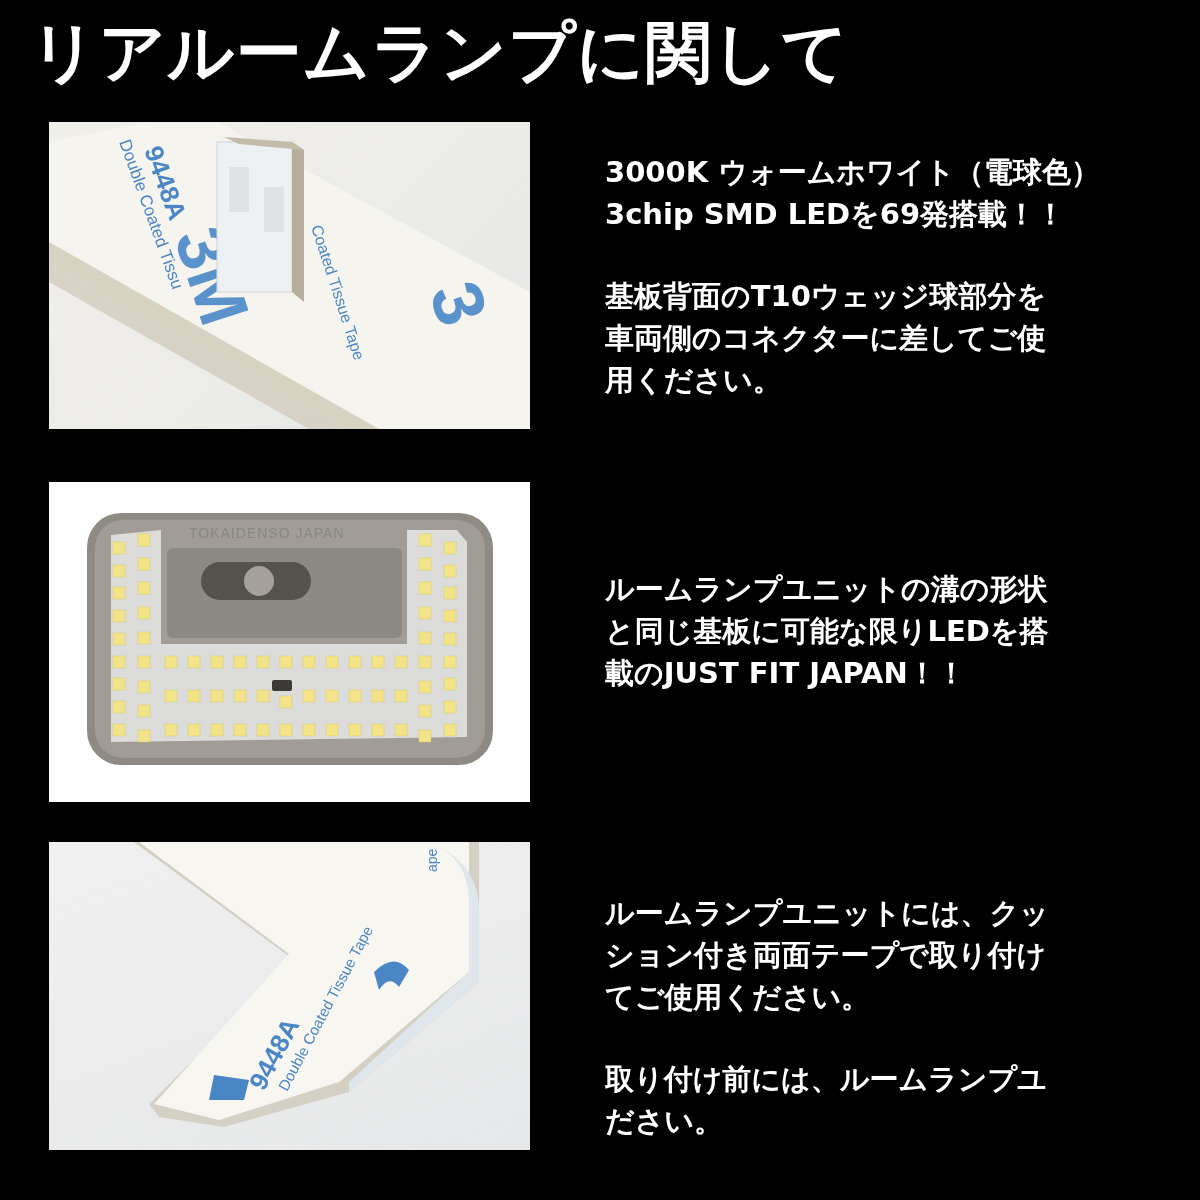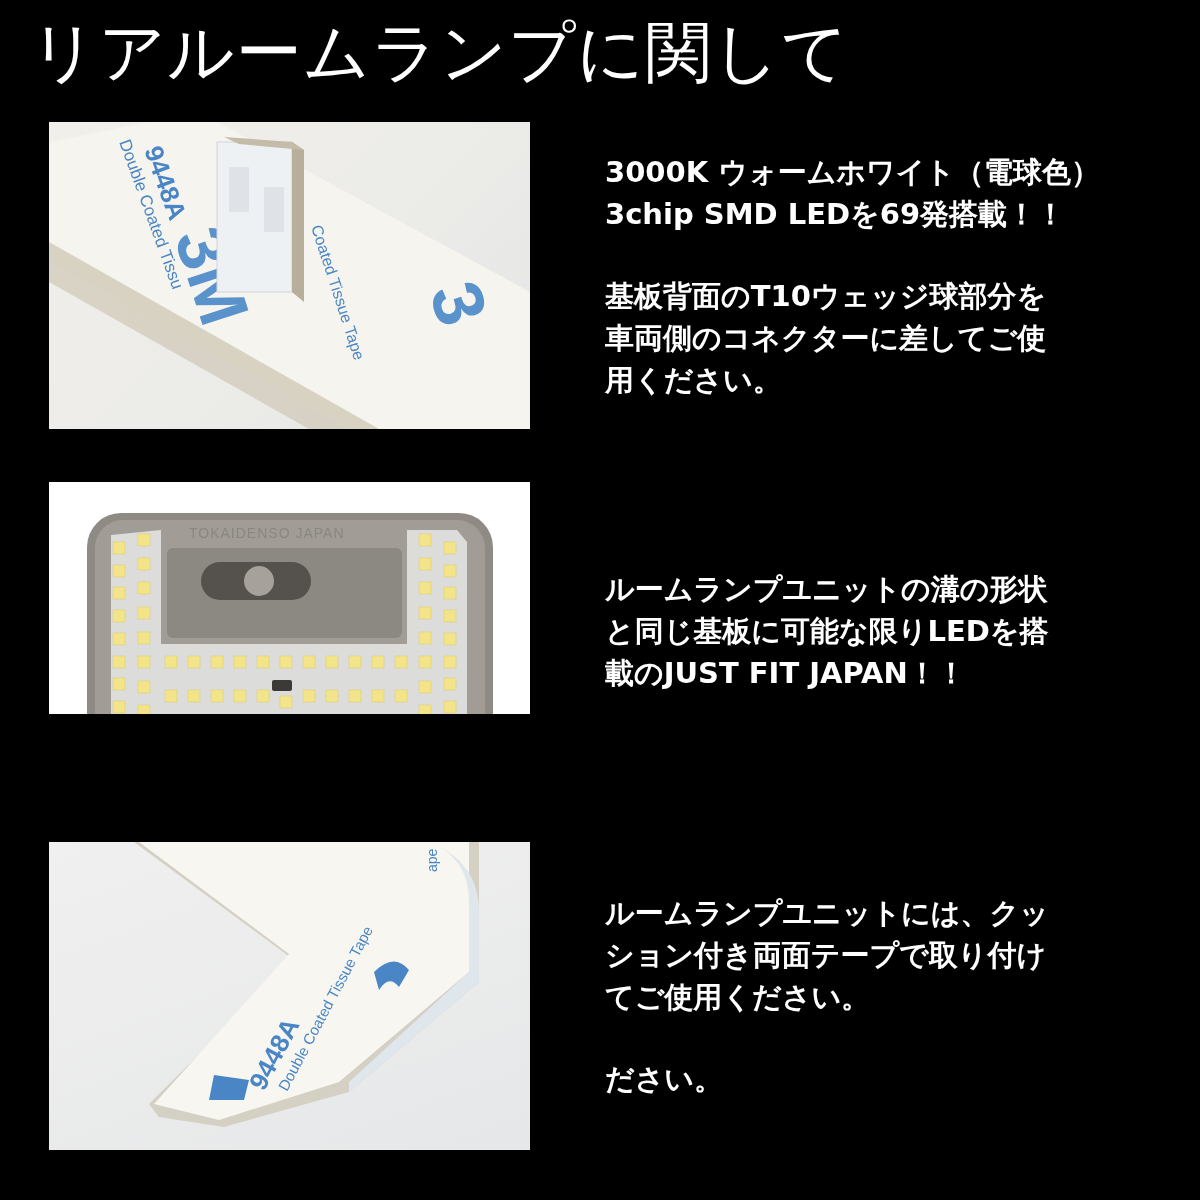--- a/index.html
+++ b/index.html
@@ -1,22 +1,22 @@
 <!DOCTYPE html>
 <html><head>
 <meta charset="utf-8">
 <style>
   html, body { margin:0; padding:0; background:#000; }
   body { width:1200px; height:1200px; position:relative; overflow:hidden;
          font-family: "DejaVu Sans", "Liberation Sans", sans-serif; color:#fff; }
-  .title { position:absolute; left:30px; top:8px; font-size:66px; font-weight:normal;
+  .title { position:absolute; left:30px; top:8px; font-size:66px; font-weight:bold;
            letter-spacing:1px; line-height:90px; white-space:nowrap; color:#fff; }
   .panel { position:absolute; left:49px; width:481px; height:307px; overflow:hidden; }
   .p1 { top:122px; background:linear-gradient(135deg,#f1efea 0%,#ebebe8 60%,#e4e5e6 100%); }
-  .p2 { top:482px; height:232px; background:#fff; }
+  .p2 { top:482px; height:320px; background:#fff; }
   .p3 { top:842px; height:308px; background:linear-gradient(160deg,#f0f0f0 0%,#e6e7e8 100%); }
   .txt { position:absolute; left:590px; width:580px; font-size:29px; font-weight:bold;
          line-height:42px; white-space:nowrap; color:#fff; }
   .txt div { height:42px;margin-left:15px; }
   .gap { height:40px !important; }
   svg text { font-family: "Liberation Sans", sans-serif; }
 </style>
 </head>
 <body>
 
@@ -155,14 +155,15 @@
     <polygon points="165,233 200,238 195,258 160,258" fill="#4a86c5"></polygon>
     <path d="M325,130 Q345,110 360,128 L350,145 Q340,132 330,148 Z" fill="#4a86c5"></path>
   </svg>
 </div>
 
 <div class="txt" style="top:892px;">
   <div>ルームランプユニットには、クッ</div>
   <div>ション付き両面テープで取り付け</div>
   <div>てご使用ください。</div>
   <div class="gap"></div>
+  <div>取り付け前には、ルームランプユ</div>
   <div>ださい。</div>
 </div>
 
 </body></html>

